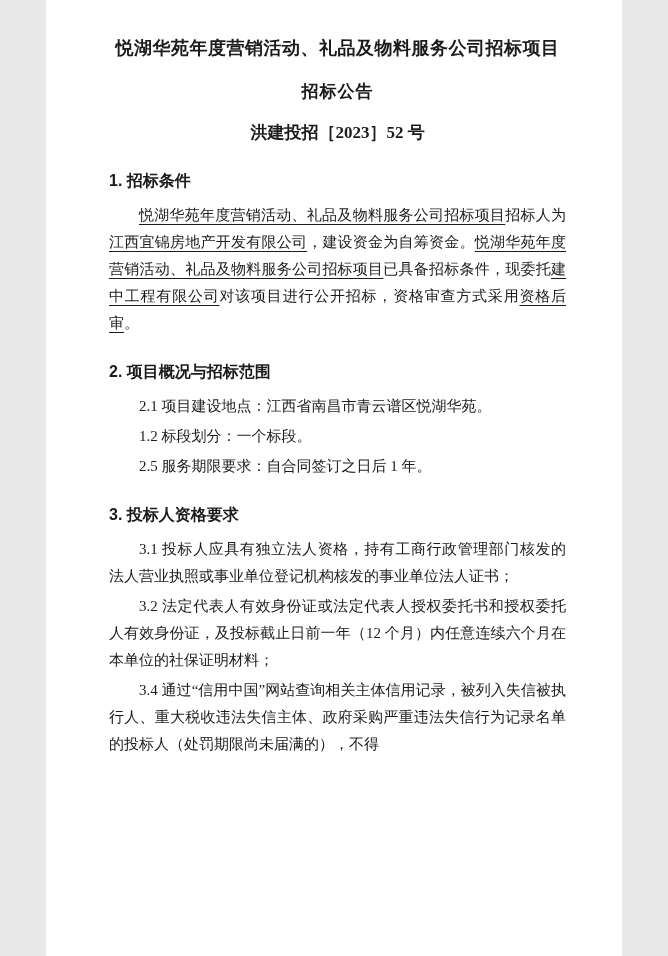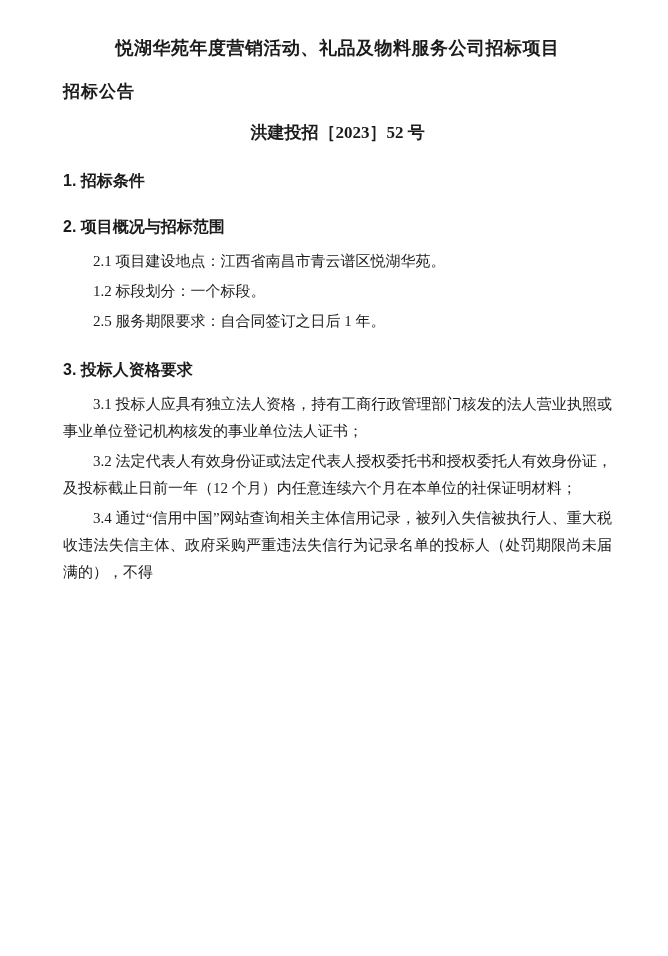--- a/index.html
+++ b/index.html
@@ -2,21 +2,21 @@
 <html><head>
 <meta charset="utf-8">
 <style>
   html, body {
     margin: 0;
     padding: 0;
     background: #e8e8e8;
   }
   .page {
     position: relative;
-    width: 668px;
+    width: 576px;
     height: 956px;
     margin: 0 auto;
     background: #ffffff;
     box-sizing: border-box;
     padding: 36px 56px 0 63px;
     overflow: hidden;
     color: #1b1b1b;
     font-family: "Liberation Serif", serif;
   }
   .doc-title {
@@ -27,20 +27,21 @@
     font-weight: bold;
     text-align: center;
     letter-spacing: 0.5px;
   }
   .doc-subtitle {
     margin: 20px 0 0 0;
     font-family: "Liberation Sans", sans-serif;
     font-size: 17px;
     line-height: 24px;
     font-weight: bold;
+    text-align: center;
     letter-spacing: 1px;
   }
   .doc-number {
     margin: 16px 0 0 0;
     font-family: "Liberation Serif", serif;
     font-size: 17px;
     line-height: 26px;
     font-weight: bold;
     text-align: center;
   }
@@ -71,20 +72,21 @@
 </head>
 <body>
 
 <div class="page">
 
   <h1 class="doc-title">悦湖华苑年度营销活动、礼品及物料服务公司招标项目</h1>
   <h2 class="doc-subtitle">招标公告</h2>
   <h2 class="doc-number">洪建投招［2023］52 号</h2>
 
   <h3 class="sec-heading">1. 招标条件</h3>
+  <p class="para"><span class="u">悦湖华苑年度营销活动、礼品及物料服务公司招标项目</span><span>招标人为</span><span class="u">江西宜锦房地产开发有限公司</span><span>，建设资金为自筹资金。</span><span class="u">悦湖华苑年度营销活动、礼品及物料服务公司招标项目</span><span>已具备招标条件，现委托</span><span class="u">建中工程有限公司</span><span>对该项目进行公开招标，资格审查方式采用</span><span class="u">资格后审</span><span>。</span></p>
 
   <h3 class="sec-heading">2. 项目概况与招标范围</h3>
   <p class="para clause">2.1 项目建设地点：江西省南昌市青云谱区悦湖华苑。</p>
   <p class="para clause">1.2 标段划分：一个标段。</p>
   <p class="para clause">2.5 服务期限要求：自合同签订之日后 1 年。</p>
 
   <h3 class="sec-heading">3. 投标人资格要求</h3>
   <p class="para clause">3.1 投标人应具有独立法人资格，持有工商行政管理部门核发的法人营业执照或事业单位登记机构核发的事业单位法人证书；</p>
   <p class="para clause">3.2 法定代表人有效身份证或法定代表人授权委托书和授权委托人有效身份证，及投标截止日前一年（12 个月）内任意连续六个月在本单位的社保证明材料；</p>
   <p class="para clause">3.4 通过“信用中国”网站查询相关主体信用记录，被列入失信被执行人、重大税收违法失信主体、政府采购严重违法失信行为记录名单的投标人（处罚期限尚未届满的），不得</p>

